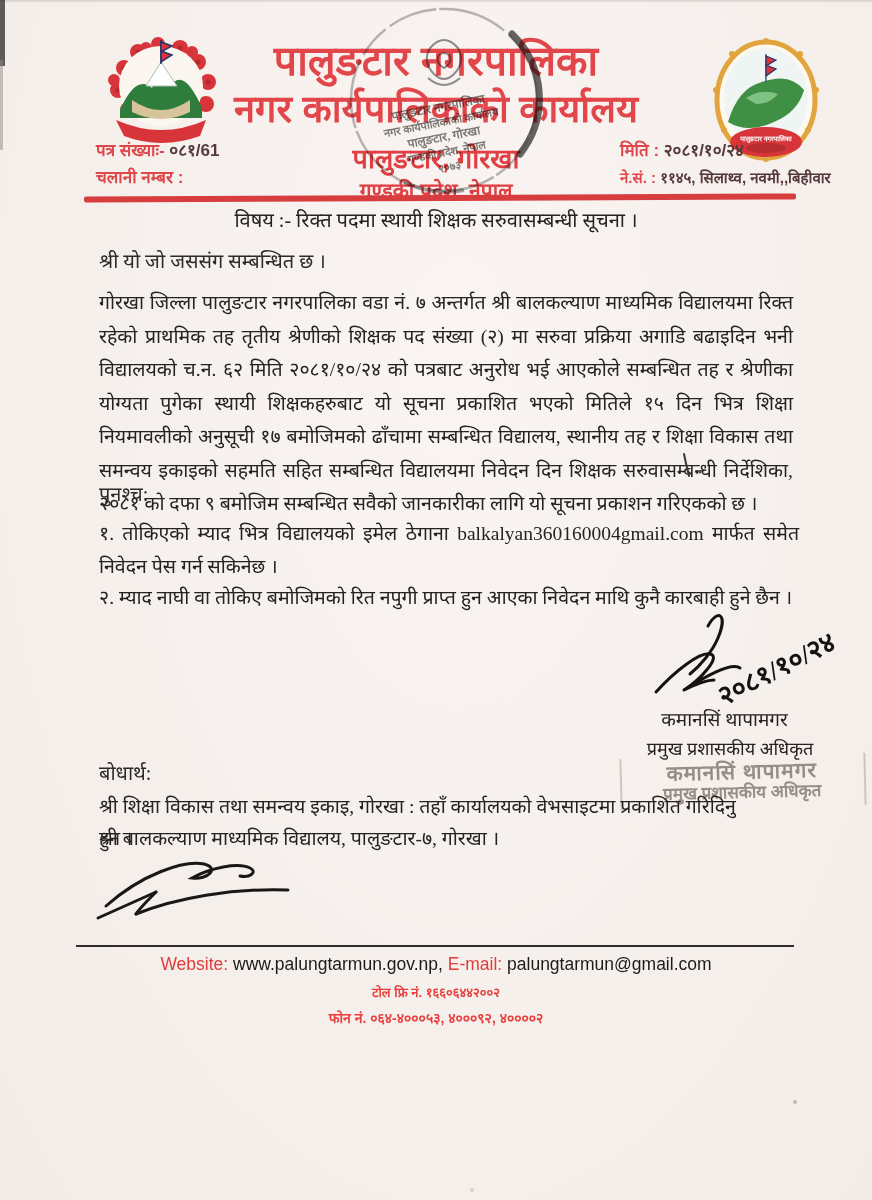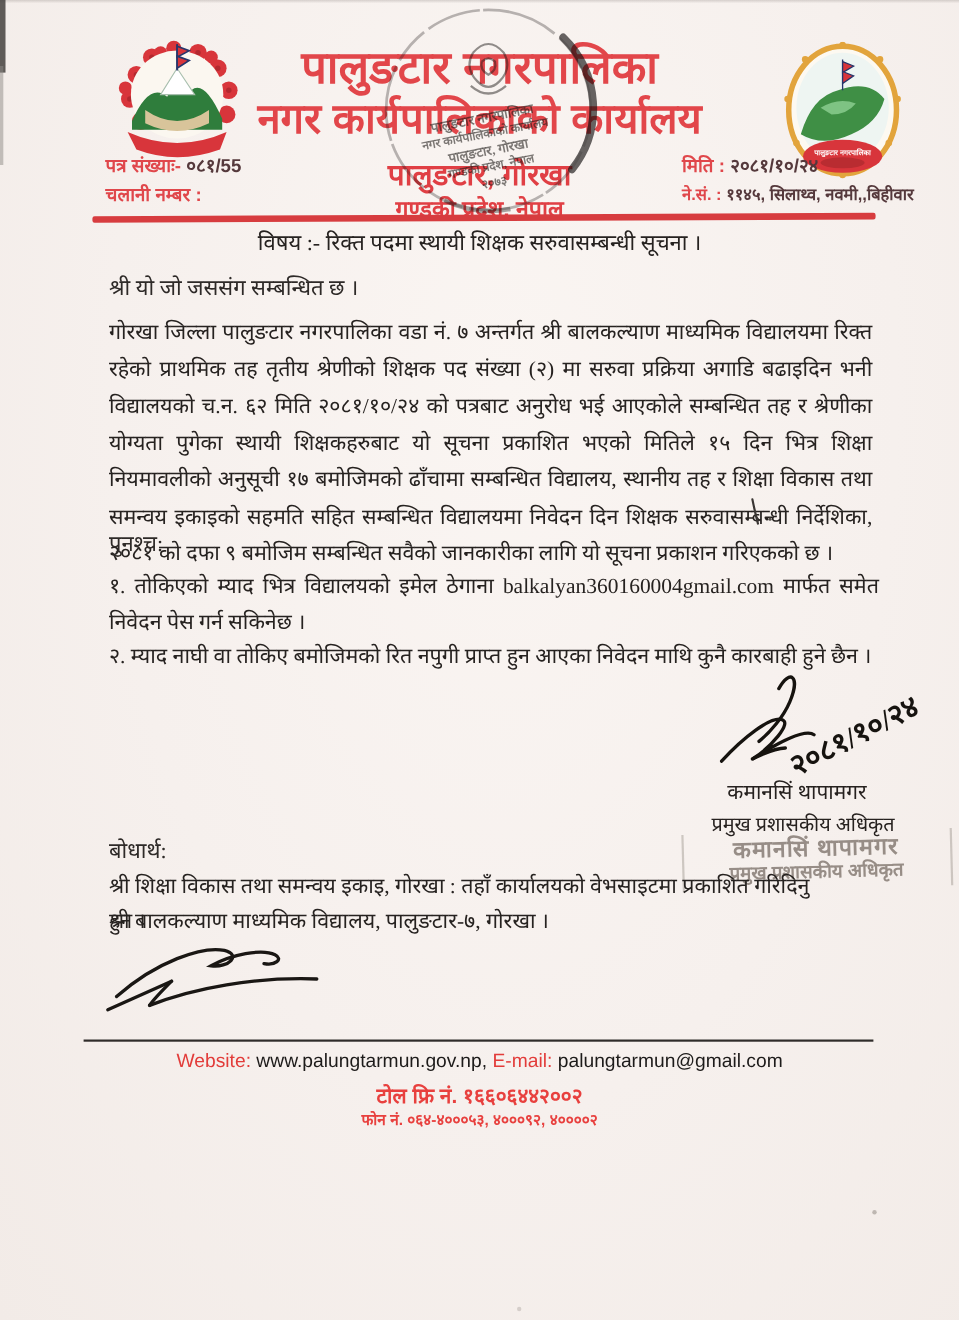--- a/index.html
+++ b/index.html
@@ -63,21 +63,21 @@
   .cc-item{left:99px;width:640px;font-size:19.5px;line-height:32px;color:#262220;}
   .cc-1{top:791px;} .cc-2{top:823px;}
 
   
   .rule-black{left:76px;top:945px;width:718px;height:2px;background:#2f2c2a;}
   .f-web{left:0;top:954px;width:872px;text-align:center;
     font-family:"Liberation Sans","DejaVu Sans",sans-serif;font-weight:normal;font-size:17.5px;color:#1d1b1a;}
   .f-web .lab{color:#e23c3a;}
   .f-red{left:0;width:872px;text-align:center;font-family:"Liberation Sans","DejaVu Sans",sans-serif;
     font-weight:bold;color:#e8403e;}
-  .f-toll{top:983px;font-size:19px;text-align:center;}
+  .f-toll{top:983px;font-size:13px;text-align:center;}
   .f-phone{top:1008px;font-size:14px;}
 </style>
 </head>
 <body>
 
 <div class="page">
 
   <div class="abs edge-top"></div>
   <div class="abs edge-left"></div>
   <div class="abs edge-left2"></div>
@@ -167,21 +167,21 @@
       <div class="rs-0">पालुङटार नगरपालिका</div>
       <div class="rs-1">नगर कार्यपालिकाको कार्यालय</div>
       <div class="rs-2">पालुङटार, गोरखा</div>
       <div class="rs-3">गण्डकी प्रदेश, नेपाल</div>
       <div class="rs-4">२०७३</div>
     </div>
   </div>
 
   <div class="abs meta meta-left">
     <div><span>पत्र संख्याः-</span>
-      <span class="val">०८१/55</span></div>
+      <span class="val">०८१/61</span></div>
     <div>चलानी नम्बर :</div>
   </div>
 
   <div class="abs meta meta-right">
     <div><span>मिति :</span>
       <span class="val">२०८१/१०/२४</span></div>
     <div class="row2"><span>ने.सं. :</span>
       <span class="val">११४५, सिलाथ्व, नवमी,,बिहीवार</span></div>
   </div>
 

